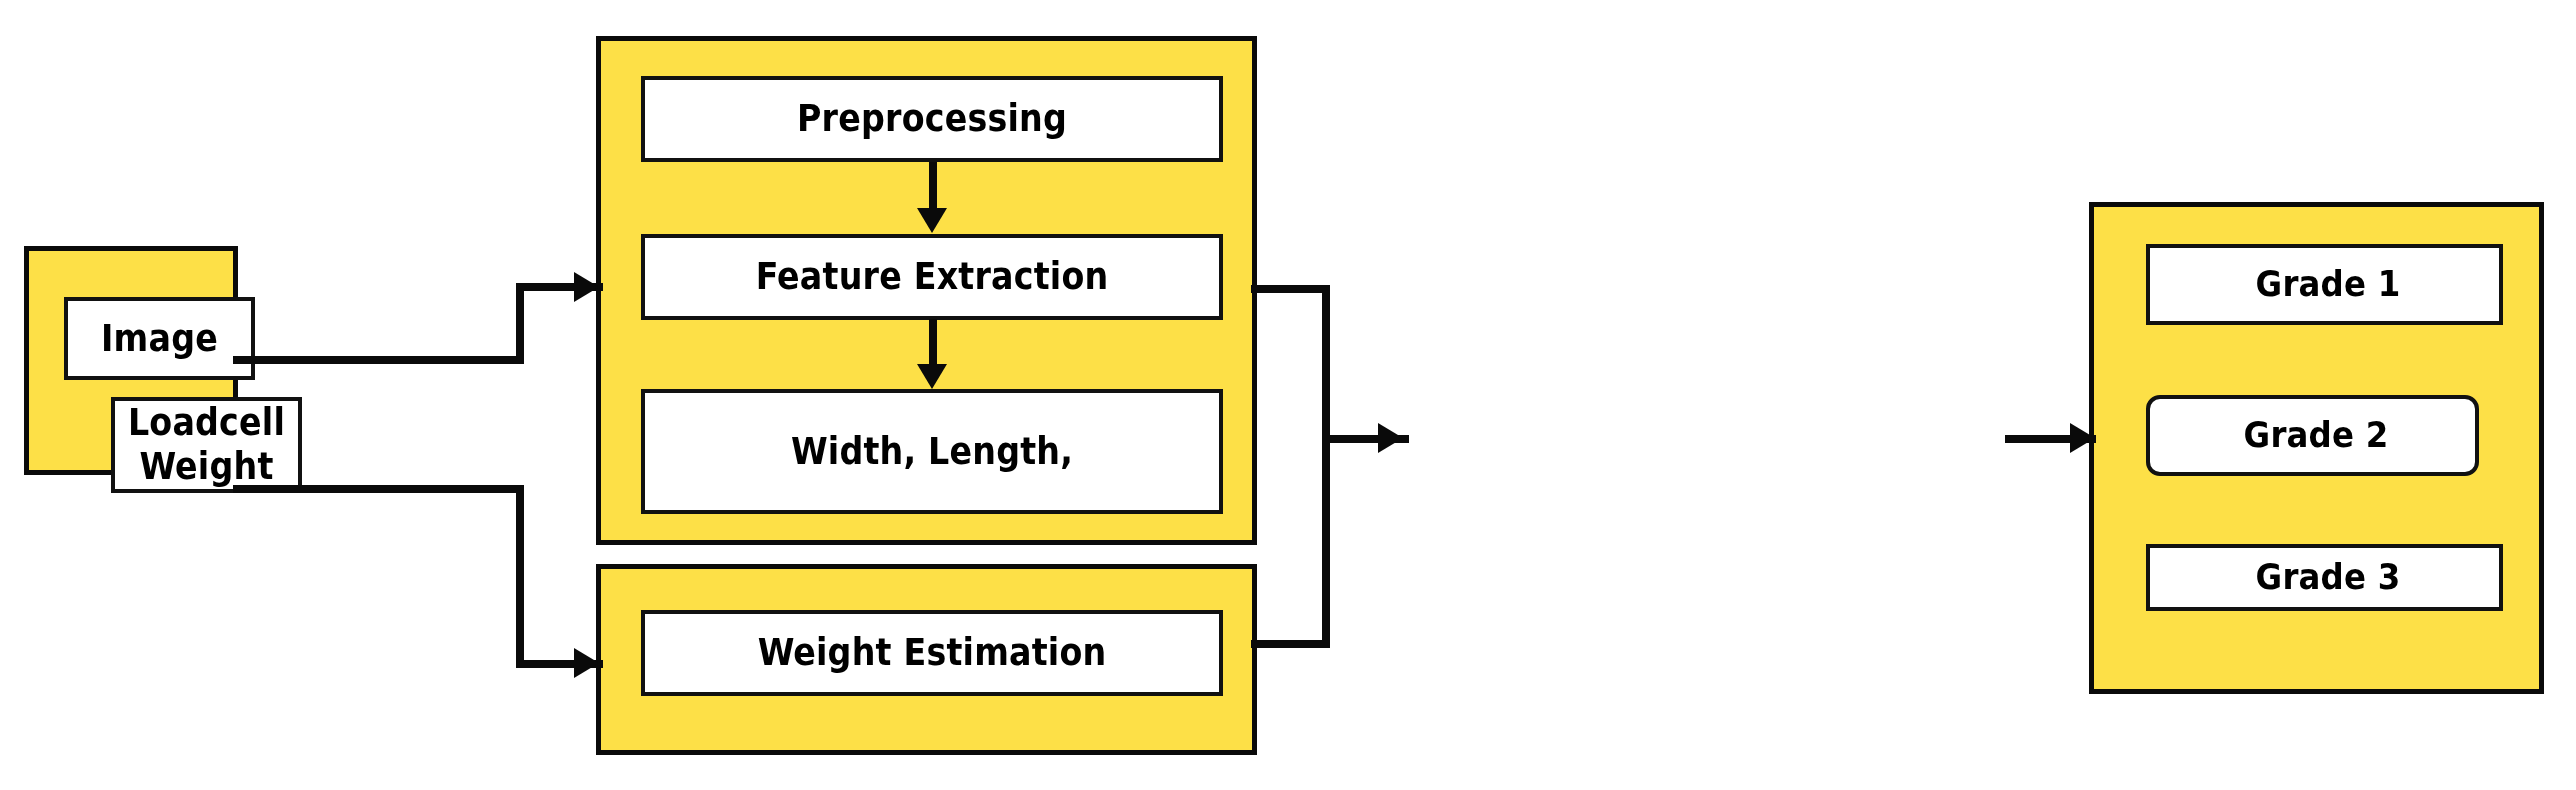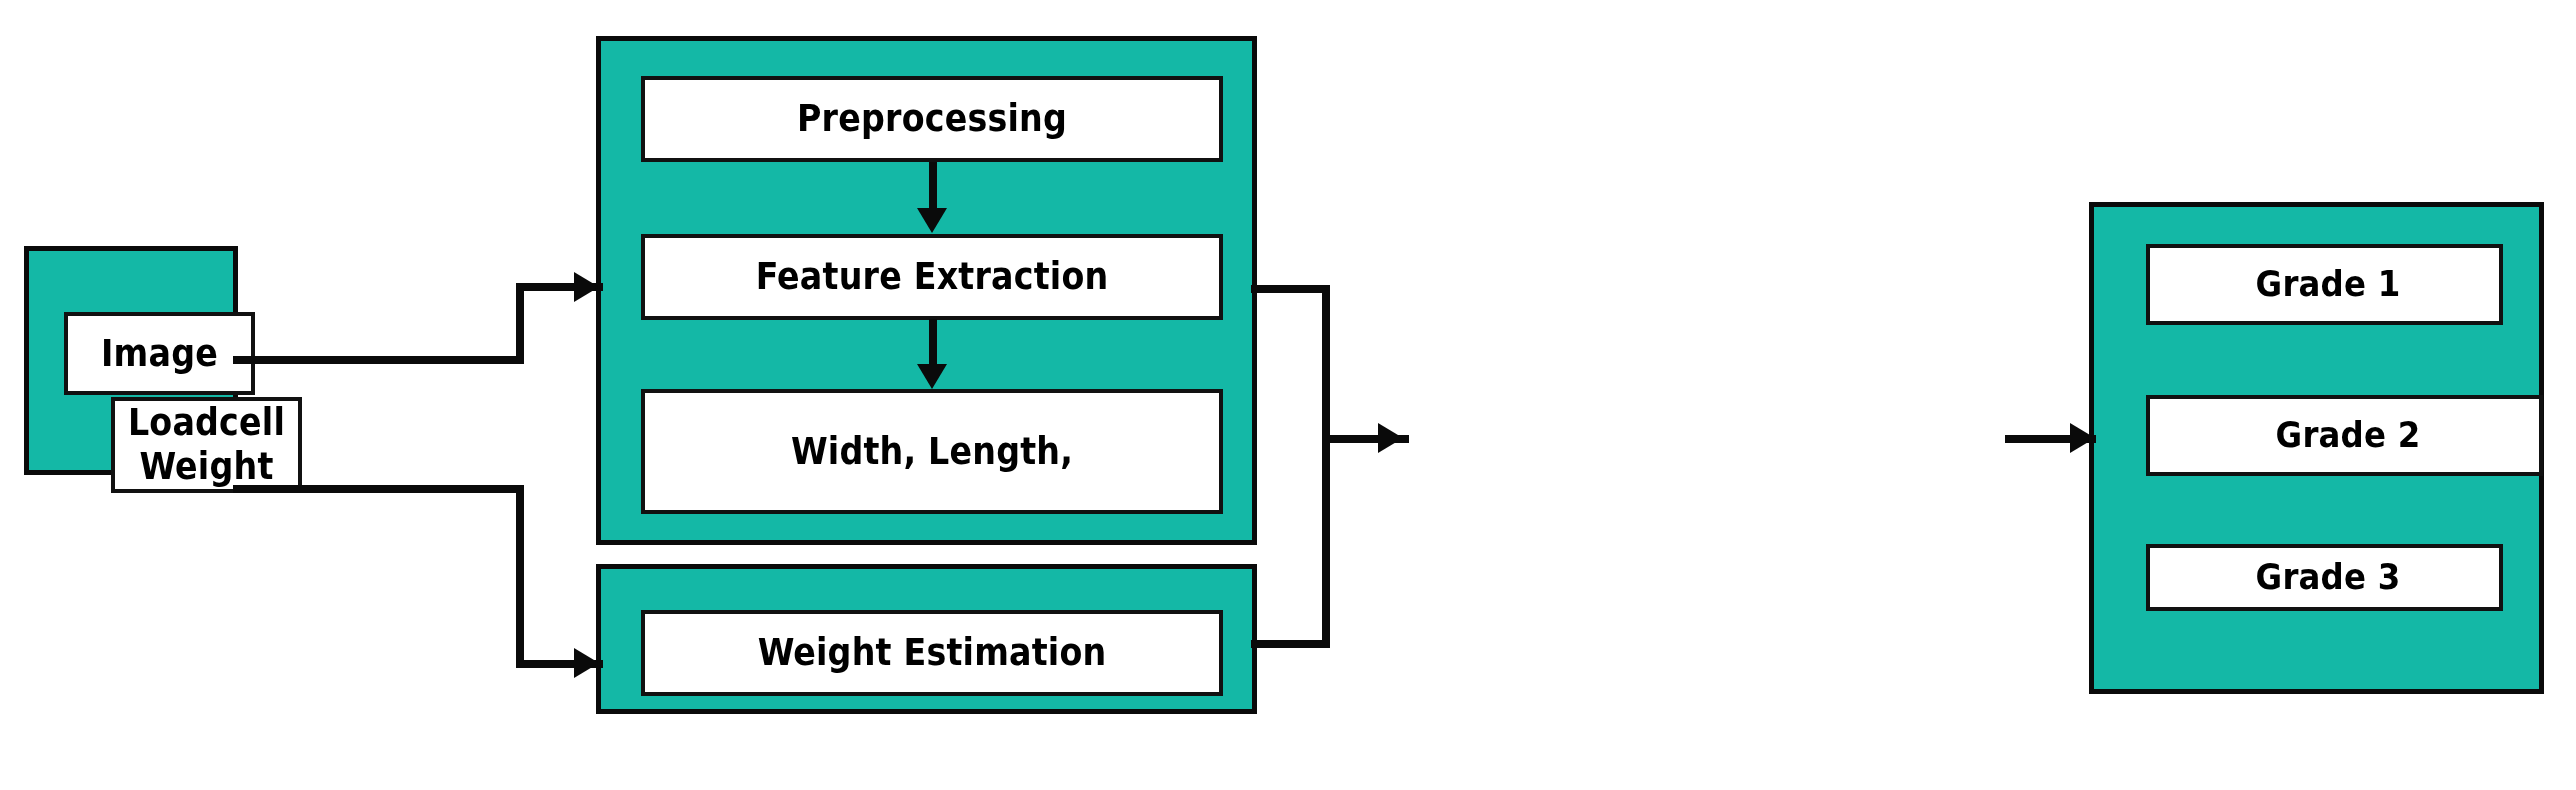--- a/index.html
+++ b/index.html
@@ -13,21 +13,21 @@
     width: 2576px;
     height: 791px;
     background: #ffffff;
     font-family: "DejaVu Sans Condensed", "Liberation Sans Narrow", "Liberation Sans", sans-serif;
     overflow: hidden;
   }
 
   
   .group {
     position: absolute;
-    background: #14b8a6;
+    background: #fde047;
     border: 5.8px solid #0a0a0a;
     box-sizing: border-box;
   }
 
   
   .node {
     position: absolute;
     background: #ffffff;
     border: 4.2px solid #111111;
     box-sizing: border-box;
@@ -71,21 +71,21 @@
     border-right: 15px solid transparent;
     border-top: 25px solid #0a0a0a;
   }
 </style>
 </head>
 <body>
 
 <div id="stage">
 
   <div class="group" style="left:24px; top:246px; width:214px; height:229px;">
-    <div class="node fs-lg" style="left:35px; top:61px; width:191px; height:83px;">
+    <div class="node fs-lg" style="left:35px; top:46px; width:191px; height:83px;">
       <span class="lbl">Image</span>
     </div>
     <div class="node fs-lg" style="left:35px; top:146px; width:191px; height:96px; flex-direction:column;margin-left:47px;">
       <span class="lbl">Loadcell</span>
       <span class="lbl">Weight</span>
     </div>
   </div>
 
   <div class="group" style="left:596px; top:36px; width:661px; height:509px;">
     <div class="node fs-lg" style="left:40px; top:35px; width:582px; height:86px;">
@@ -100,32 +100,32 @@
       <span class="lbl">Width, Length,</span>
     </div>
 
     <div class="vline" style="left:328px; top:121px; height:50px;"></div>
     <div class="arrow-d" style="left:316px; top:167px;"></div>
 
     <div class="vline" style="left:328px; top:278px; height:48px;"></div>
     <div class="arrow-d" style="left:316px; top:323px;"></div>
   </div>
 
-  <div class="group" style="left:596px; top:564px; width:661px; height:150px;">
+  <div class="group" style="left:596px; top:564px; width:661px; height:191px;">
     <div class="node fs-lg" style="left:40px; top:41px; width:582px; height:86px;">
       <span class="lbl">Weight Estimation</span>
     </div>
   </div>
 
 
   <div class="group" style="left:2089px; top:202px; width:455px; height:492px;">
     <div class="node fs-md" style="left:52px; top:37px; width:357px; height:81px;">
       <span class="lbl">Grade 1</span>
     </div>
-    <div class="node fs-md" style="left:52px; top:188px; width:397px; height:81px;">
+    <div class="node fs-md" style="left:52px; top:188px; width:333px; height:81px;border-radius:14px;">
       <span class="lbl">Grade 2</span>
     </div>
     <div class="node fs-md" style="left:52px; top:337px; width:357px; height:67px;">
       <span class="lbl">Grade 3</span>
     </div>
   </div>
 
   <div class="hline" style="left:233px; top:356px; width:291px;"></div>
   <div class="vline" style="left:516px; top:283px; height:80px;"></div>
   <div class="hline" style="left:516px; top:283px; width:87px;"></div>

